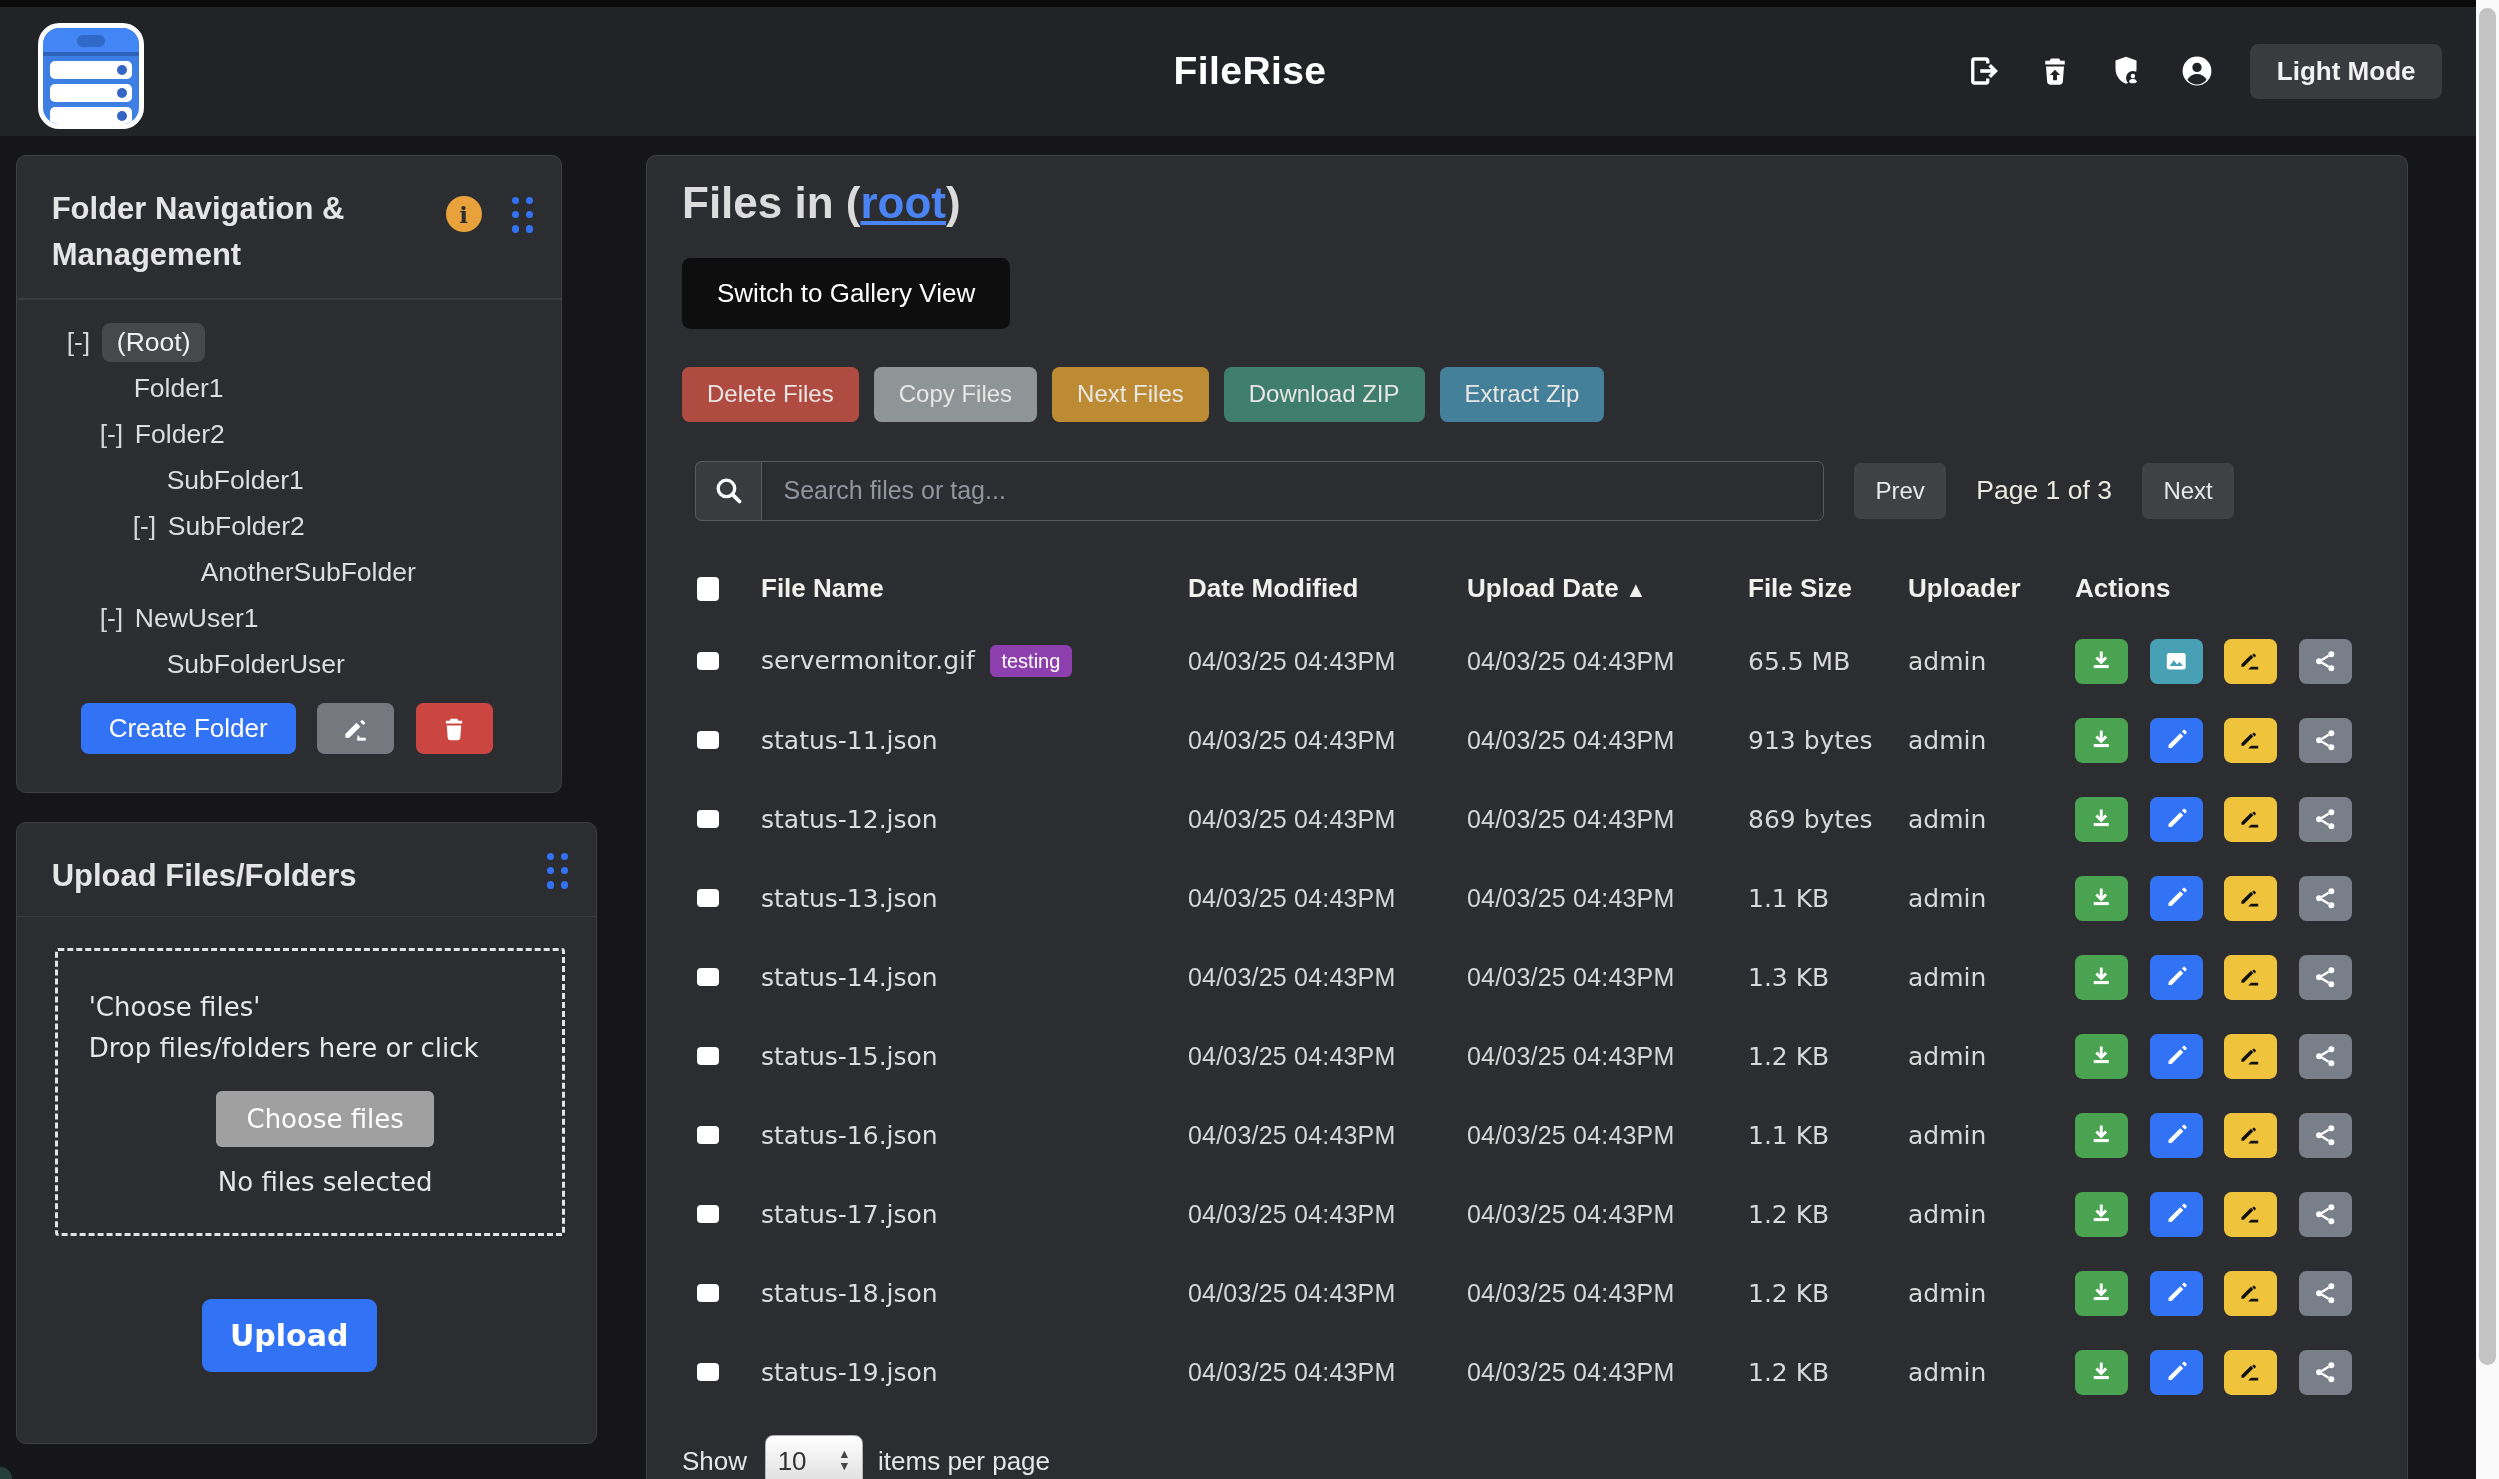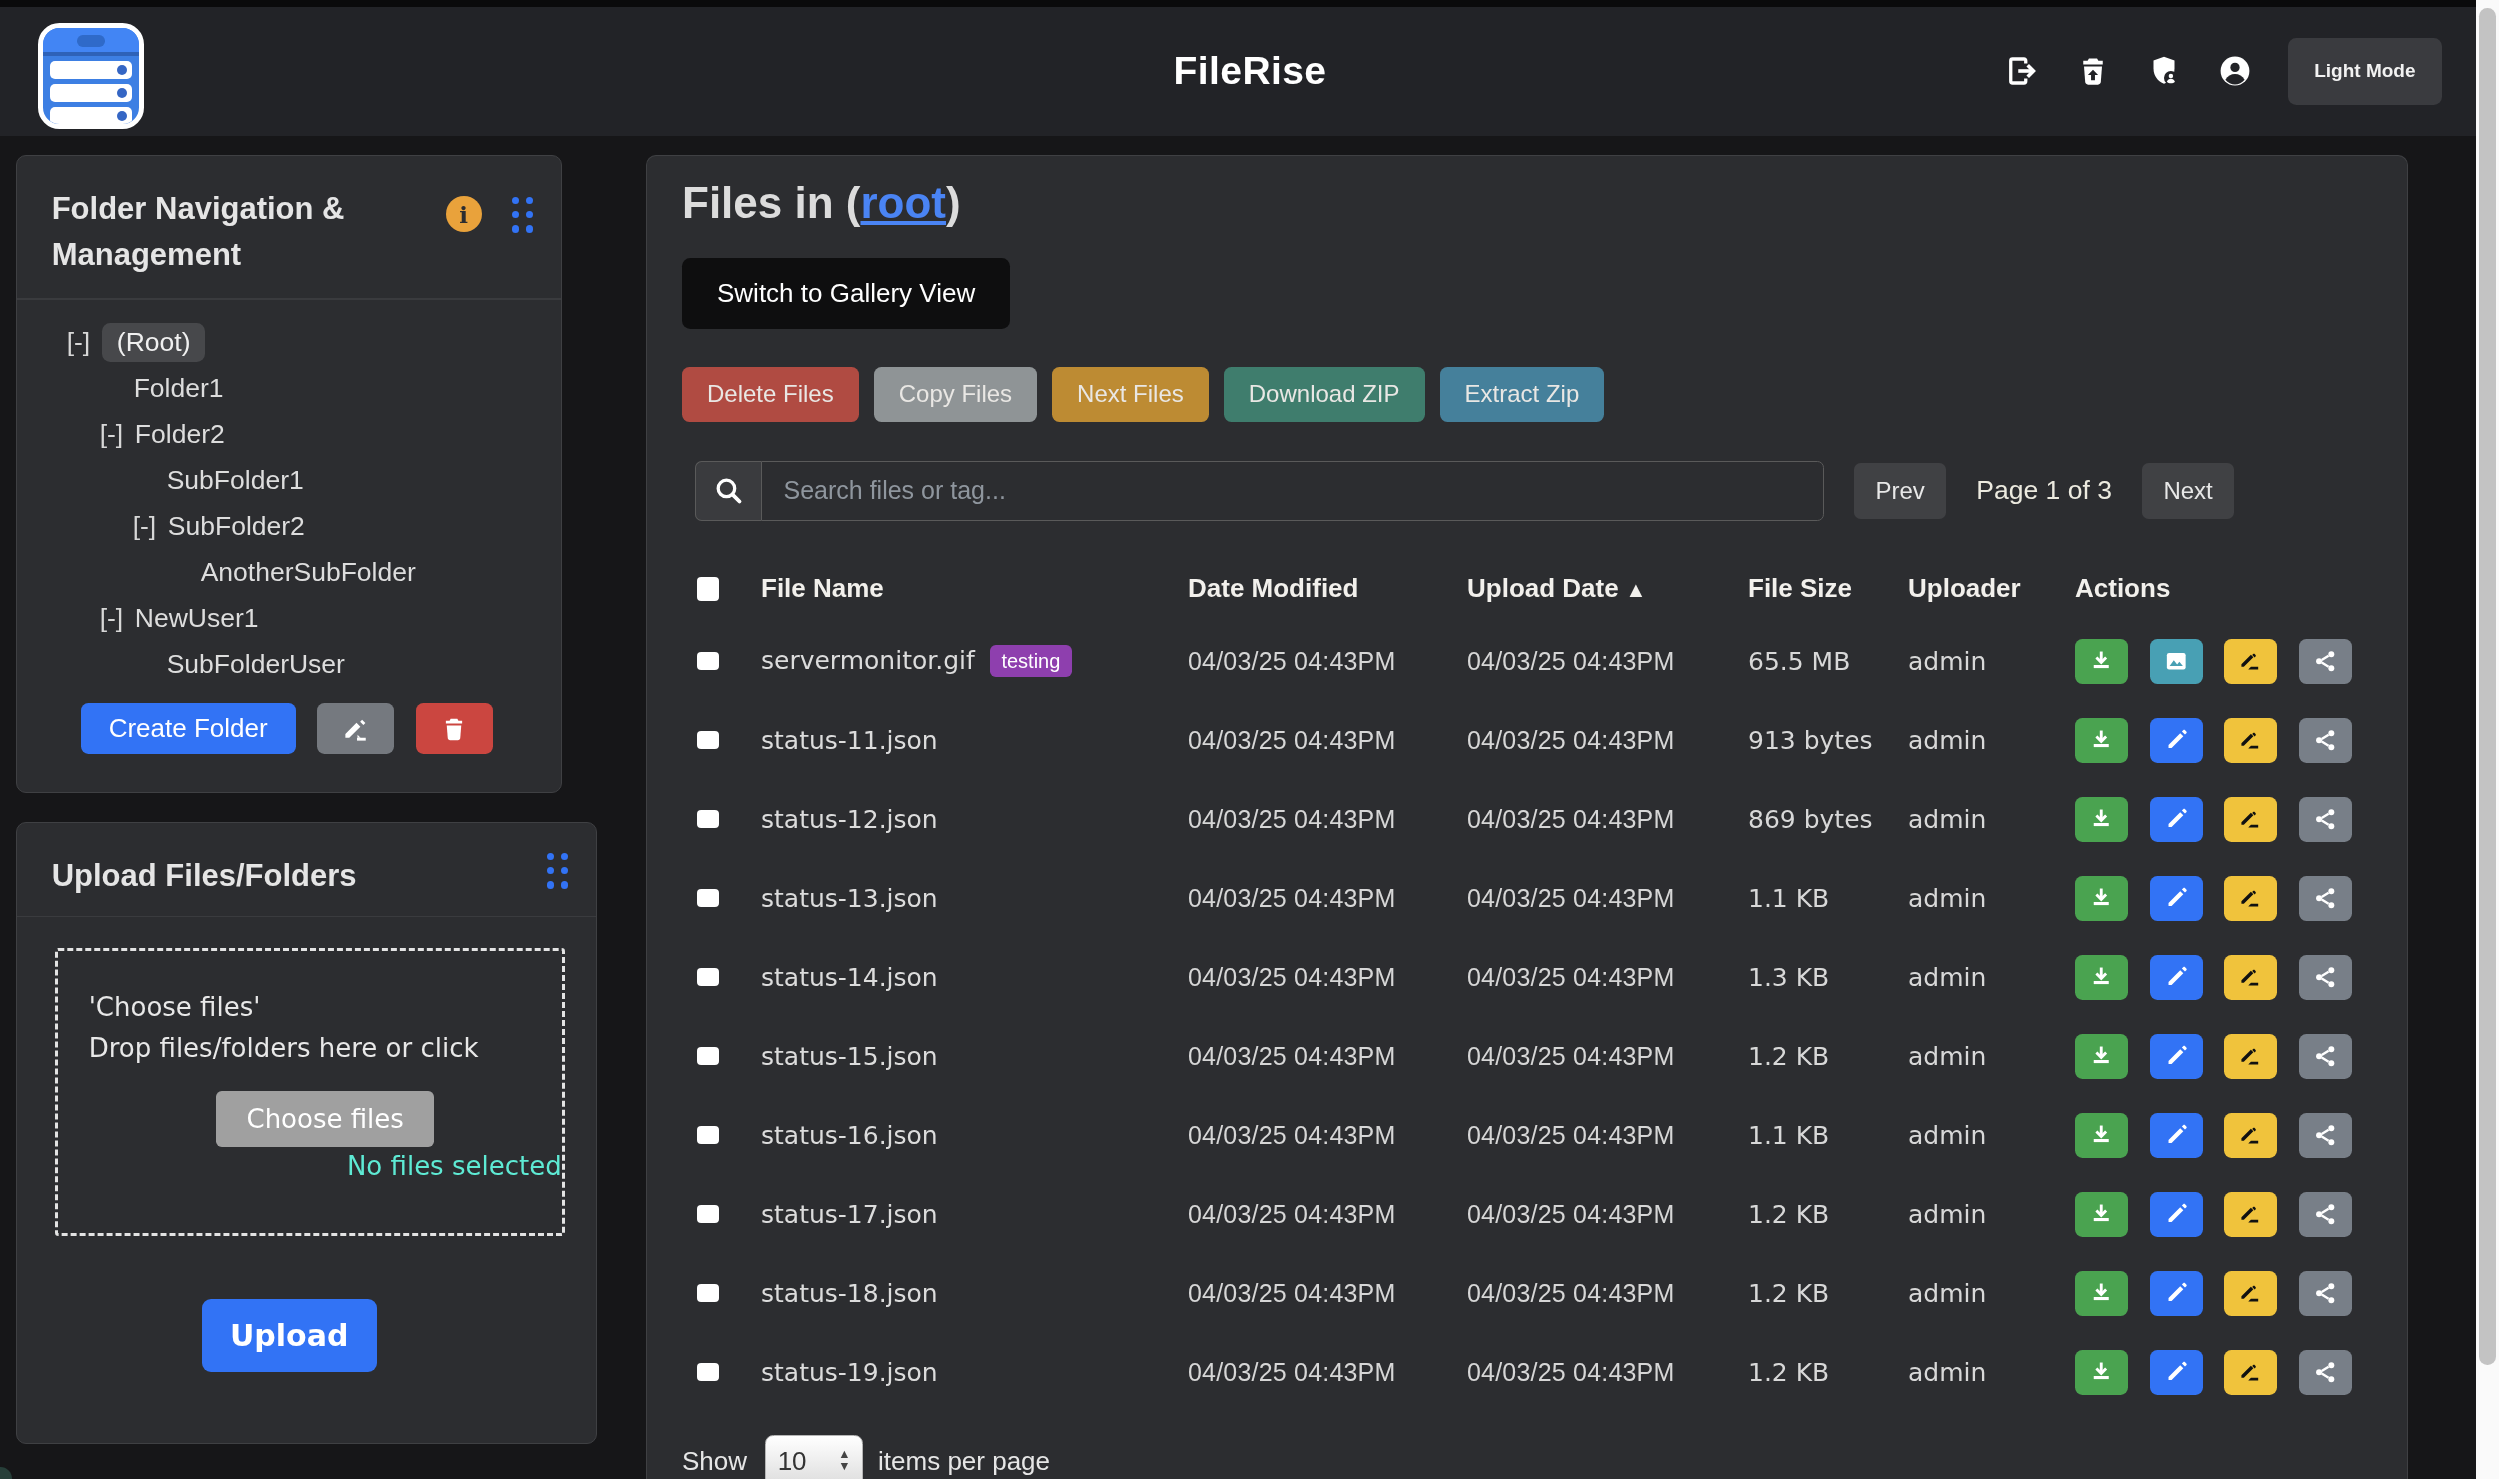--- a/index.html
+++ b/index.html
@@ -14,22 +14,22 @@
     background:#3d7fe3; border:5.8px solid #fff; border-radius:21.5px; overflow:hidden; }
   .logo-top { height:28px; background:#4285f4; border-bottom:4.1px solid #2e62b8; position:relative; }
   .logo-slot { position:absolute; left:50%; top:7.4px; transform:translateX(-50%); width:28px; height:11.6px; background:#2f6ac9; border-radius:5.8px; }
   .logo-bar { height:18px; background:#fff; border-radius:5px; margin:5px 7.4px 0 7.4px; position:relative; }
   .logo-bar::after { content:""; position:absolute; right:5px; top:4.1px; width:10px; height:10px; border-radius:50%; background:#3566c4; }
   .app-title { position:absolute; left:0; right:0; top:0; height:129px; display:flex; align-items:center; justify-content:center;
     color:#fff; font-size:39px; font-weight:bold; letter-spacing:0.4px; }
   .topbar-right { position:absolute; right:58px; top:0; height:129px; display:flex; align-items:center; gap:35px; }
   .tb-icon { width:36px; height:36px; display:flex; align-items:center; justify-content:center; cursor:pointer; }
   .tb-icon svg { width:36px; height:36px; }
-  .light-mode-btn { background:#3a3b3f; color:#f2f2f2; font-size:19px; font-weight:bold;
-    border:none; border-radius:8.3px; padding:0 26.5px; height:67px; display:flex; align-items:center; }
+  .light-mode-btn { background:#3a3b3f; color:#f2f2f2; font-size:26px; font-weight:bold;
+    border:none; border-radius:8.3px; padding:0 26.5px; height:55px; display:flex; align-items:center; }
 
   
   .panel { position:absolute; background:#2c2d30; border:1.7px solid #3f4043; border-radius:10px; }
   .folder-panel { left:15.7px; top:155px; width:546px; height:638px; }
   .upload-panel { left:15.7px; top:822px; width:581px; height:622px; }
   .panel-head { position:relative; padding:30px 33px 20px 35px; }
   .panel-title { color:#e5e5e5; font-size:31px; font-weight:bold; line-height:46px; }
   .panel-divider { height:1.7px; background:#3a3b3e; }
   .info-badge { position:absolute; right:79px; top:40px; width:36px; height:36px; border-radius:50%;
     background:#e9a23b; color:#2c2d30; font-weight:bold; font-size:23px; font-family:"DejaVu Serif", serif;
@@ -49,21 +49,21 @@
   .icon-btn svg { width:30px; height:30px; }
   .edit-folder-btn { background:#75797f; }
   .delete-folder-btn { background:#cb4640; }
 
   
   .dropzone { margin:31px 31px 0 38px; height:288px; border:3.3px dashed #e3e3e3; border-radius:3.3px;
     padding:36px 0 0 31px; cursor:pointer; }
   .drop-text { color:#e8e8e8; font-size:26px; line-height:41px; }
   .choose-files-btn { display:block; margin:21.5px auto 0 auto; background:#a0a0a0; color:#fff; border:none; border-radius:5.8px;
     height:56px; padding:0 30px; font-size:26px; font-family:"DejaVu Sans",sans-serif; }
-  .no-files { text-align:right; margin-top:4px; color:#5eead4; font-size:26px; }
+  .no-files { text-align:center; margin-top:20px; color:#e5e5e5; font-size:26px; }
   .upload-btn { position:absolute; left:185px; bottom:71px; background:#3273f5; color:#fff; border:none; border-radius:9px;
     width:175px; height:73px; font-size:30px; font-weight:bold; font-family:"DejaVu Sans",sans-serif; }
 
   
   .main-panel { left:646px; top:155px; width:1762px; height:1356px; border-radius:10px 10px 0 0; border-bottom:none; padding:21.5px 35px 0 35px; }
   .main-title { font-size:44px; font-weight:bold; color:#dcdcdc; }
   .main-title a { color:#4a84f4; text-decoration:underline; cursor:pointer; }
   .gallery-btn { margin-top:30px; background:#0e0e0f; color:#fff; border:none; border-radius:8.3px; height:71px; padding:0 35px; font-size:26px; display:block; }
   .bulk-row { margin-top:38px; display:flex; gap:15px; }
   .bulk-btn { border:none; border-radius:7.4px; height:55px; padding:0 25px; font-size:24px; color:#e9e7e4; font-family:"Liberation Sans",sans-serif; }

